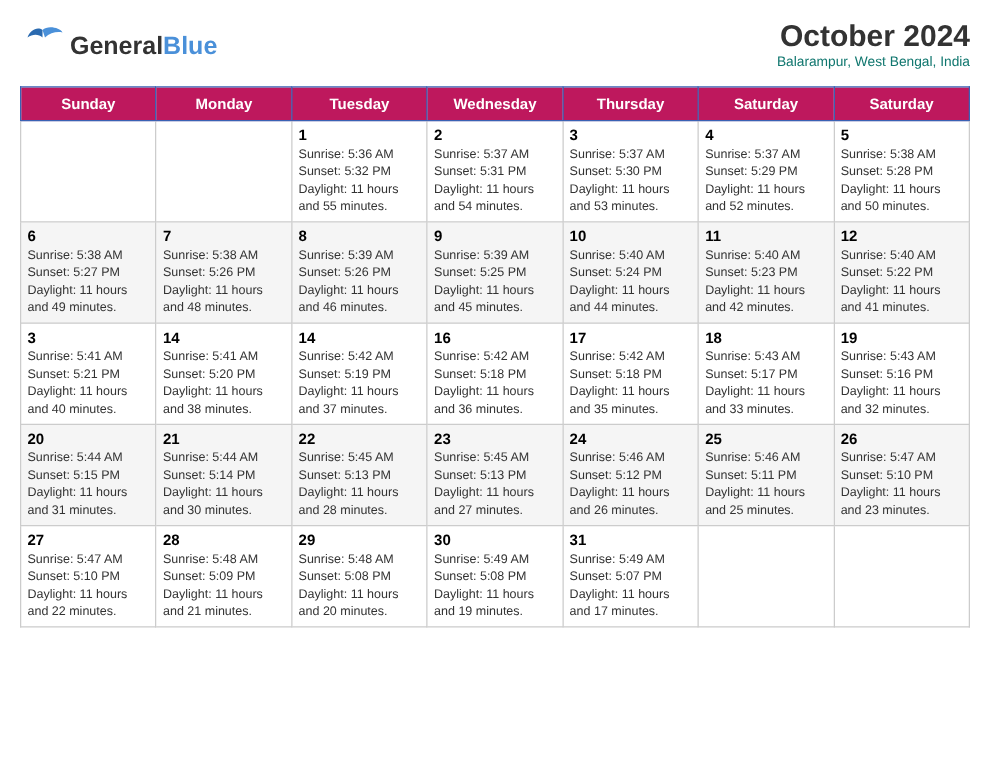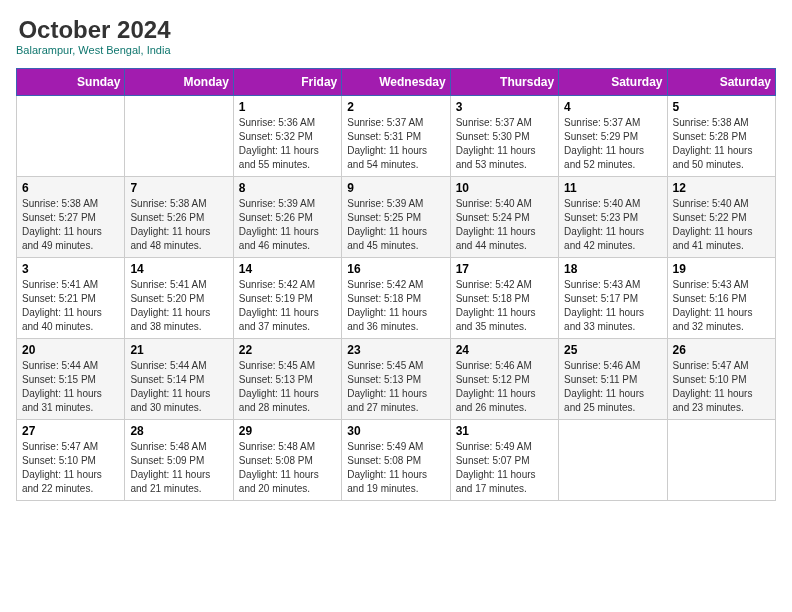--- a/index.html
+++ b/index.html
@@ -27,24 +27,24 @@
     .location {
       font-size: 11px;
       color: #0f766e;
     }
     .calendar {
       width: 100%;
       border-collapse: collapse;
       font-size: 11px;
     }
     .calendar th {
-      background: #a21caf;
+      background: #be185d;
       color: #fff;
       padding: 6px 4px;
-      text-align: right;
+      text-align: center;
       font-size: 12px;
       font-weight: bold;
       border: 1px solid #3a62b4;
     }
     .calendar td {
       border: 1px solid #ccc;
       vertical-align: top;
       padding: 4px 5px;
       width: 108px;
       min-height: 80px;
@@ -70,32 +70,46 @@
     .logo-container {
       display: flex;
       align-items: center;
       gap: 4px;
     }
   </style>
 </head>
 <body>
 
 <div class="header">
+  <div class="logo-container">
+    <div>
+      <svg width="36" height="36" viewBox="0 0 36 36">
+
+        <path d="M18 8 C22 4, 32 6, 34 10 C30 9, 24 10, 20 14 Z" fill="#4a90d9"></path>
+        <path d="M18 8 C14 5, 8 8, 6 14 C10 11, 15 11, 18 14 Z" fill="#2a6ab0"></path>
+      </svg>
+    </div>
+    <div>
+      <div style="font-size:20px; font-weight:bold; color:#1a1a2e; line-height:1.1;">
+        <span style="color:#333;">General</span><span style="color:#4a90d9;">Blue</span>
+      </div>
+    </div>
+  </div>
   <div class="title-area">
     <div class="month-title">October 2024</div>
     <div class="location">Balarampur, West Bengal, India</div>
   </div>
 </div>
 
 <table class="calendar">
   <thead>
     <tr>
     <th>Sunday</th>
         <th>Monday</th>
-        <th>Friday</th>
+        <th>Tuesday</th>
         <th>Wednesday</th>
         <th>Thursday</th>
         <th>Saturday</th>
         <th>Saturday</th>
       </tr>
   </thead>
   <tbody id="calendar-body">
   <tr>
         <td class="empty-cell"></td>
         <td class="empty-cell"></td>

